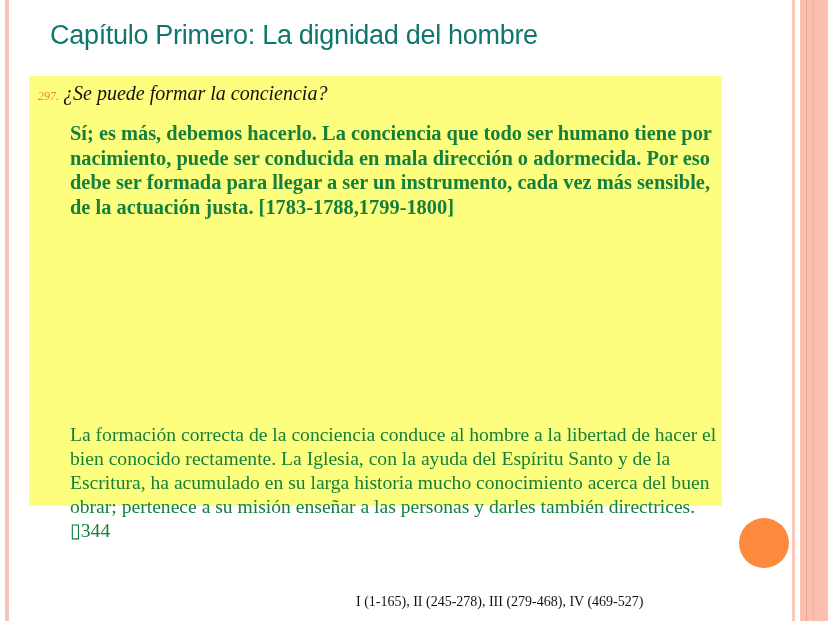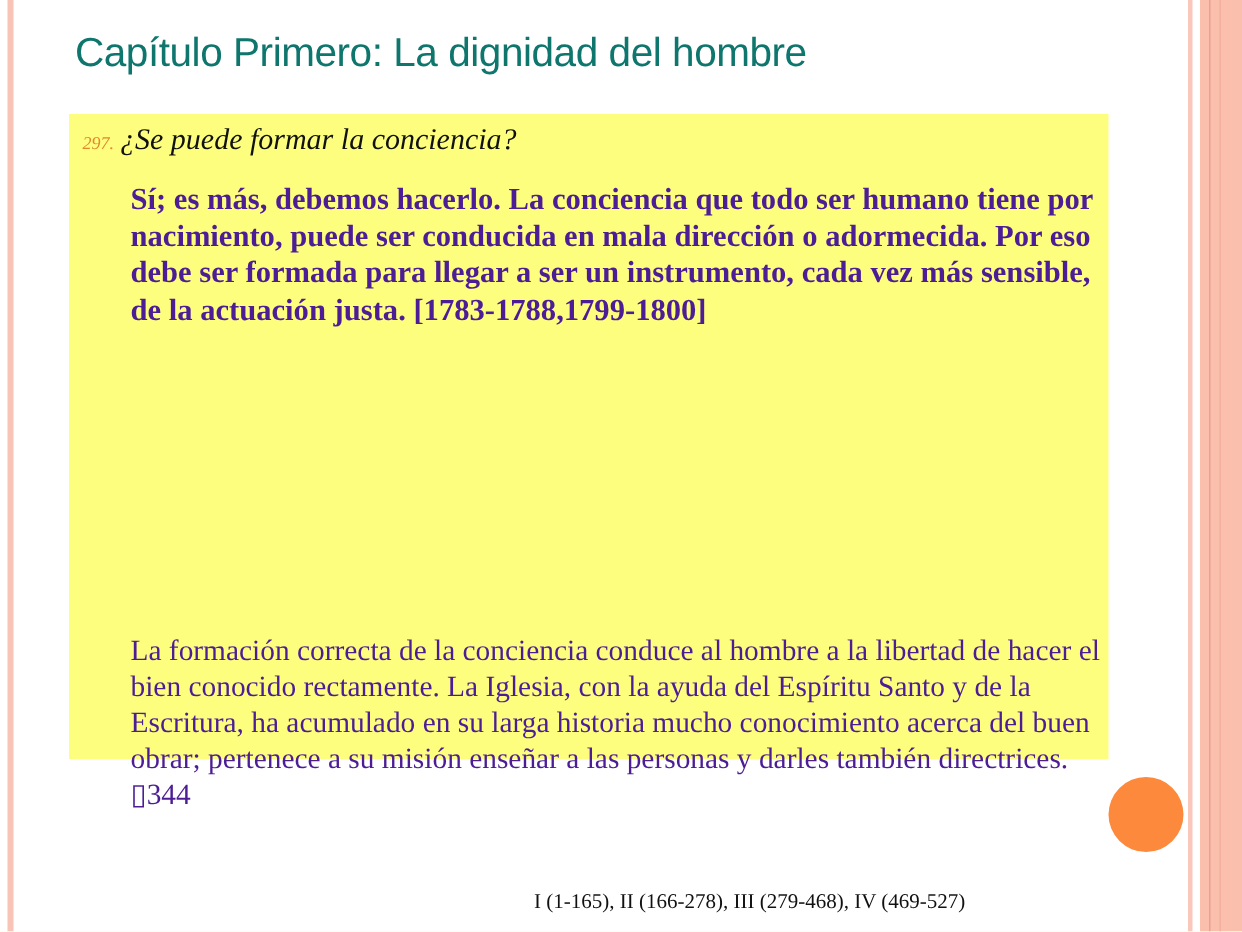--- a/index.html
+++ b/index.html
@@ -59,21 +59,21 @@
       left: 50px;
       top: 20px;
       font-family: Liberation Sans, sans-serif;
       font-size: 27px;
       color: #0f766e;
       letter-spacing: -0.3px;
       white-space: nowrap;
     }
     .content-box {
       position: absolute;
-      left: 46px;
+      left: 29px;
       top: 76px;
       width: 693px;
       height: 430px;
       background: #fefe7e;
     }
     .question-row {
       position: absolute;
       left: 9px;
       top: 6px;
       white-space: nowrap;
@@ -91,21 +91,21 @@
       font-size: 20px;
       color: #111111;
     }
     .para {
       position: absolute;
       left: 41px;
       width: 648px;
       font-family: "Liberation Serif", serif;
       font-size: 19.6px;
       line-height: 24px;
-      color: #4c1d95;
+      color: #15803d;
     }
     .para-answer {
       top: 45px;
       font-weight: bold;
       font-size: 20.4px;
       line-height: 24.5px;
     }
     .para-1 { top: 190px; }
     .para-2 { top: 281px; }
     .para-3 { top: 347px; }
@@ -140,15 +140,15 @@
 <div class="slide-title">Capítulo Primero: La dignidad del hombre</div>
 
 <div class="content-box">
   <div class="question-row">
     <span class="q-number">297.</span><span class="q-text">¿Se puede formar la conciencia?</span>
   </div>
   <div class="para para-answer">Sí; es más, debemos hacerlo. La conciencia que todo ser humano tiene por nacimiento, puede ser conducida en mala dirección o adormecida. Por eso debe ser formada para llegar a ser un instrumento, cada vez más sensible, de la actuación justa. [1783-1788,1799-1800]</div>
   <div class="para para-3">La formación correcta de la conciencia conduce al hombre a la libertad de hacer el bien conocido rectamente. La Iglesia, con la ayuda del Espíritu Santo y de la Escritura, ha acumulado en su larga historia mucho conocimiento acerca del buen obrar; pertenece a su misión enseñar a las personas y darles también directrices. ▯344</div>
 </div>
 
-<div class="footer-ref">I (1-165), II (166-278), III (279-468), IV (469-527)</div>
+<div class="footer-ref">I (1-165), II (245-278), III (279-468), IV (469-527)</div>
 
 <div class="orange-dot"></div>
 
 </body></html>

